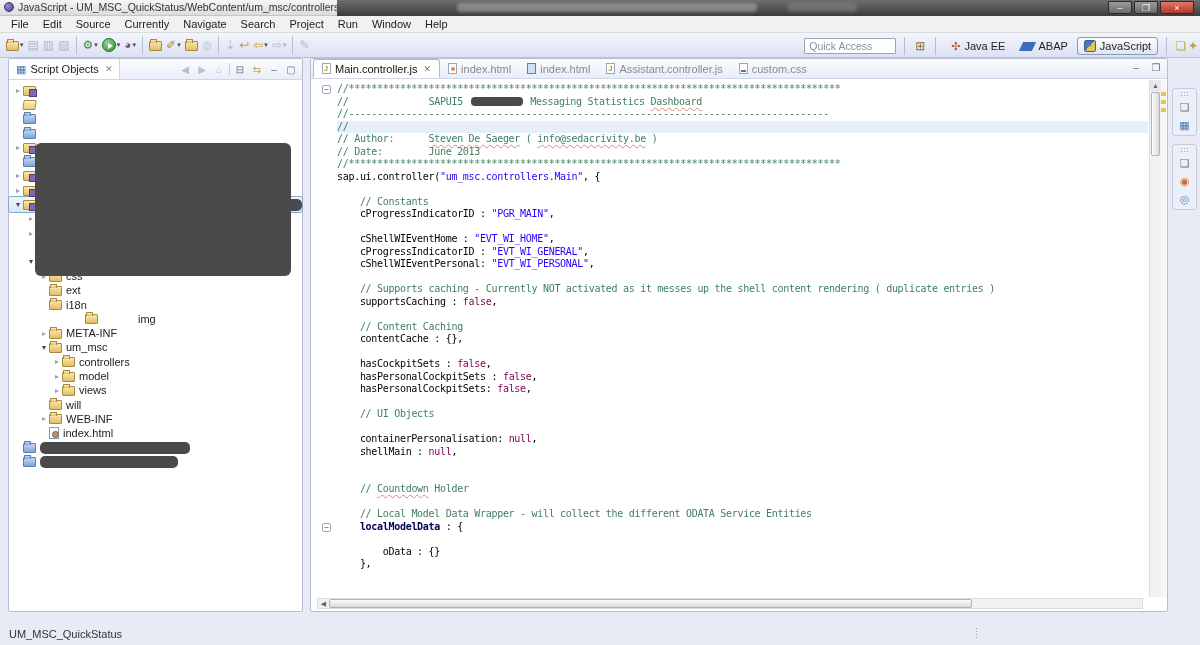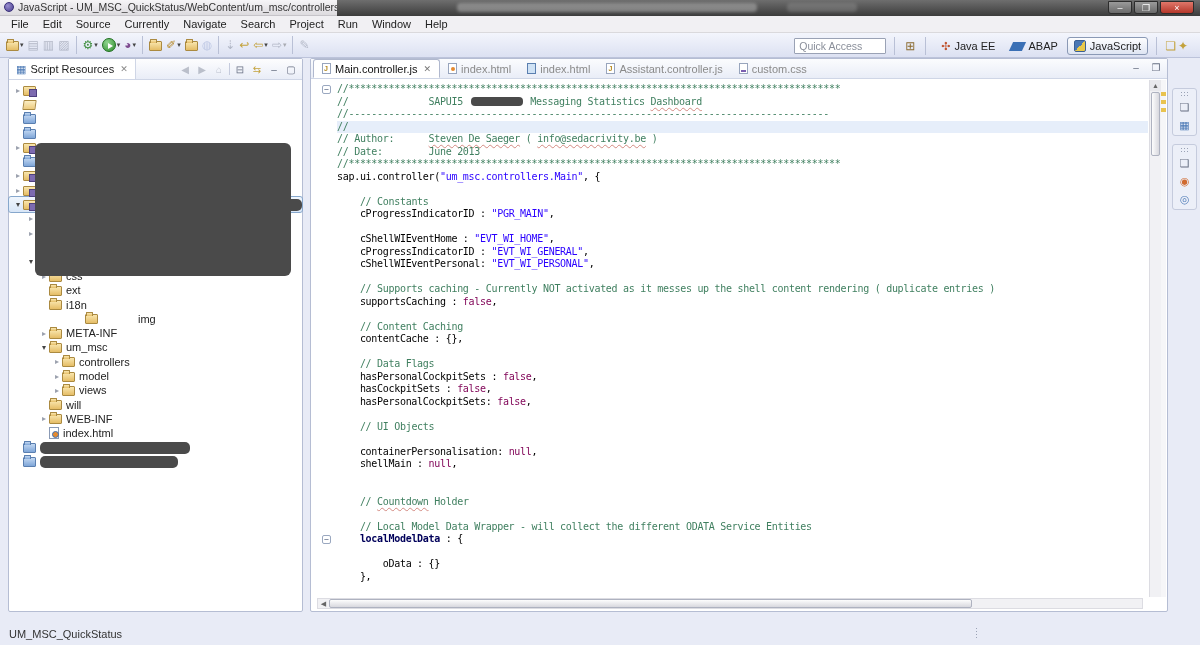--- a/index.html
+++ b/index.html
@@ -36,21 +36,21 @@
   .tbtn { display:flex; align-items:center; height:20px; padding:0 2px; border-radius:2px; }
   .tbtn.dis { opacity:.38; }
   .tsep { width:1px; height:18px; background:#b9c0d6; margin:0 4px; }
   .tglyph { font-size:12px; line-height:16px; }
   .ddarrow { font-size:7px; color:#444; margin-left:1px; }
   .run-icon { width:14px; height:14px; border-radius:50%;
     background:radial-gradient(circle at 35% 30%, #8fd48f, #2f8f2f); border:1px solid #1f6f1f; position:relative; }
   .run-icon::after { content:""; position:absolute; left:5px; top:3.5px;
     border-left:5px solid #fff; border-top:3.5px solid transparent; border-bottom:3.5px solid transparent; }
   .tb-right { position:absolute; right:0; top:0; height:25px; display:flex; align-items:center; gap:4px;
-    padding-right:12px; overflow:hidden; }
+    padding-right:2px; overflow:hidden; }
   .qa-input { width:92px; height:16px; font-size:10.5px; padding:0 4px; border:1px solid #9aa2b5;
     border-radius:1px; color:#333; font-family:"Liberation Sans",sans-serif; }
   .qa-input::placeholder { color:#8a8f9a; }
   .persp { display:flex; align-items:center; gap:4px; font-size:11px; color:#222;
     padding:2px 6px; border-radius:3px; border:1px solid transparent; }
   .persp.active { background:linear-gradient(#fdfdfe,#dfe5f3); border:1px solid #8a99b5; }
   .pi { width:12px; height:12px; display:inline-block; }
   .pi-javaee { font-size:11px; line-height:12px; color:#c0522d; width:auto; }
   .pi-abap { width:13px; height:9px; background:#3a6fb5; transform:skewX(-25deg); margin-top:2px; }
   .pi-js { border-radius:2px; background:linear-gradient(135deg,#4a78b5 50%,#e8c84a 50%); border:1px solid #3a5f95; }
@@ -280,21 +280,21 @@
           <span class="tglyph" style="color: rgb(195, 162, 60);">❏</span>
           <span class="tglyph" style="color: rgb(195, 162, 60);">✦</span>
         </div>
     </div>
   </div>
 
   <div class="left-panel">
     <div class="lp-header">
       <div class="lp-tab">
         <span class="hicon" style="color:#4a78b5;font-size:11px;width:auto">▦</span>
-        <span>Script Resources</span>
+        <span>Script Objects</span>
         <span class="lp-close">✕</span>
       </div>
       <div class="lp-icons" id="lp-icons">
           <span class="hicon dis">◀</span>
           <span class="hicon dis">▶</span>
           <span class="hicon dis">⌂</span>
           <div class="hsep"></div>
           <span class="hicon">⊟</span>
           <span class="hicon" style="color: rgb(195, 162, 60);">⇆</span>
           <span class="hicon">–</span>
@@ -480,23 +480,22 @@
           <div class="cl"><span class="tk-p">    cShellWIEventHome : </span><span class="tk-s">"EVT_WI_HOME"</span><span class="tk-p">,</span></div>
           <div class="cl"><span class="tk-p">    cProgressIndicatorID : </span><span class="tk-s">"EVT_WI_GENERAL"</span><span class="tk-p">,</span></div>
           <div class="cl"><span class="tk-p">    cShellWIEventPersonal: </span><span class="tk-s">"EVT_WI_PERSONAL"</span><span class="tk-p">,</span></div>
           <div class="cl"></div>
           <div class="cl"><span class="tk-p">    </span><span class="tk-c">// Supports caching - Currently NOT activated as it messes up the shell content rendering ( duplicate entries )</span></div>
           <div class="cl"><span class="tk-p">    supportsCaching : </span><span class="tk-k">false</span><span class="tk-p">,</span></div>
           <div class="cl"></div>
           <div class="cl"><span class="tk-p">    </span><span class="tk-c">// Content Caching</span></div>
           <div class="cl"><span class="tk-p">    contentCache : {},</span></div>
           <div class="cl"></div>
-          <div class="cl"><span class="tk-p">    </span><span class="tk-c">// Data Flags</span></div>
+          <div class="cl"><span class="tk-p">    hasCockpitSets : </span><span class="tk-k">false</span><span class="tk-p">,</span></div>
           <div class="cl"><span class="tk-p">    hasPersonalCockpitSets : </span><span class="tk-k">false</span><span class="tk-p">,</span></div>
-          <div class="cl"><span class="tk-p">    hasCockpitSets : </span><span class="tk-k">false</span><span class="tk-p">,</span></div>
           <div class="cl"><span class="tk-p">    hasPersonalCockpitSets: </span><span class="tk-k">false</span><span class="tk-p">,</span></div>
           <div class="cl"></div>
           <div class="cl"><span class="tk-p">    </span><span class="tk-c">// UI Objects</span></div>
           <div class="cl"></div>
           <div class="cl"><span class="tk-p">    containerPersonalisation: </span><span class="tk-k">null</span><span class="tk-p">,</span></div>
           <div class="cl"><span class="tk-p">    shellMain : </span><span class="tk-k">null</span><span class="tk-p">,</span></div>
           <div class="cl"></div>
           <div class="cl"></div>
           <div class="cl"><span class="tk-p">    </span><span class="tk-c">// </span><span class="tk-c tk-w">Countdown</span><span class="tk-c"> Holder</span></div>
           <div class="cl"></div>

